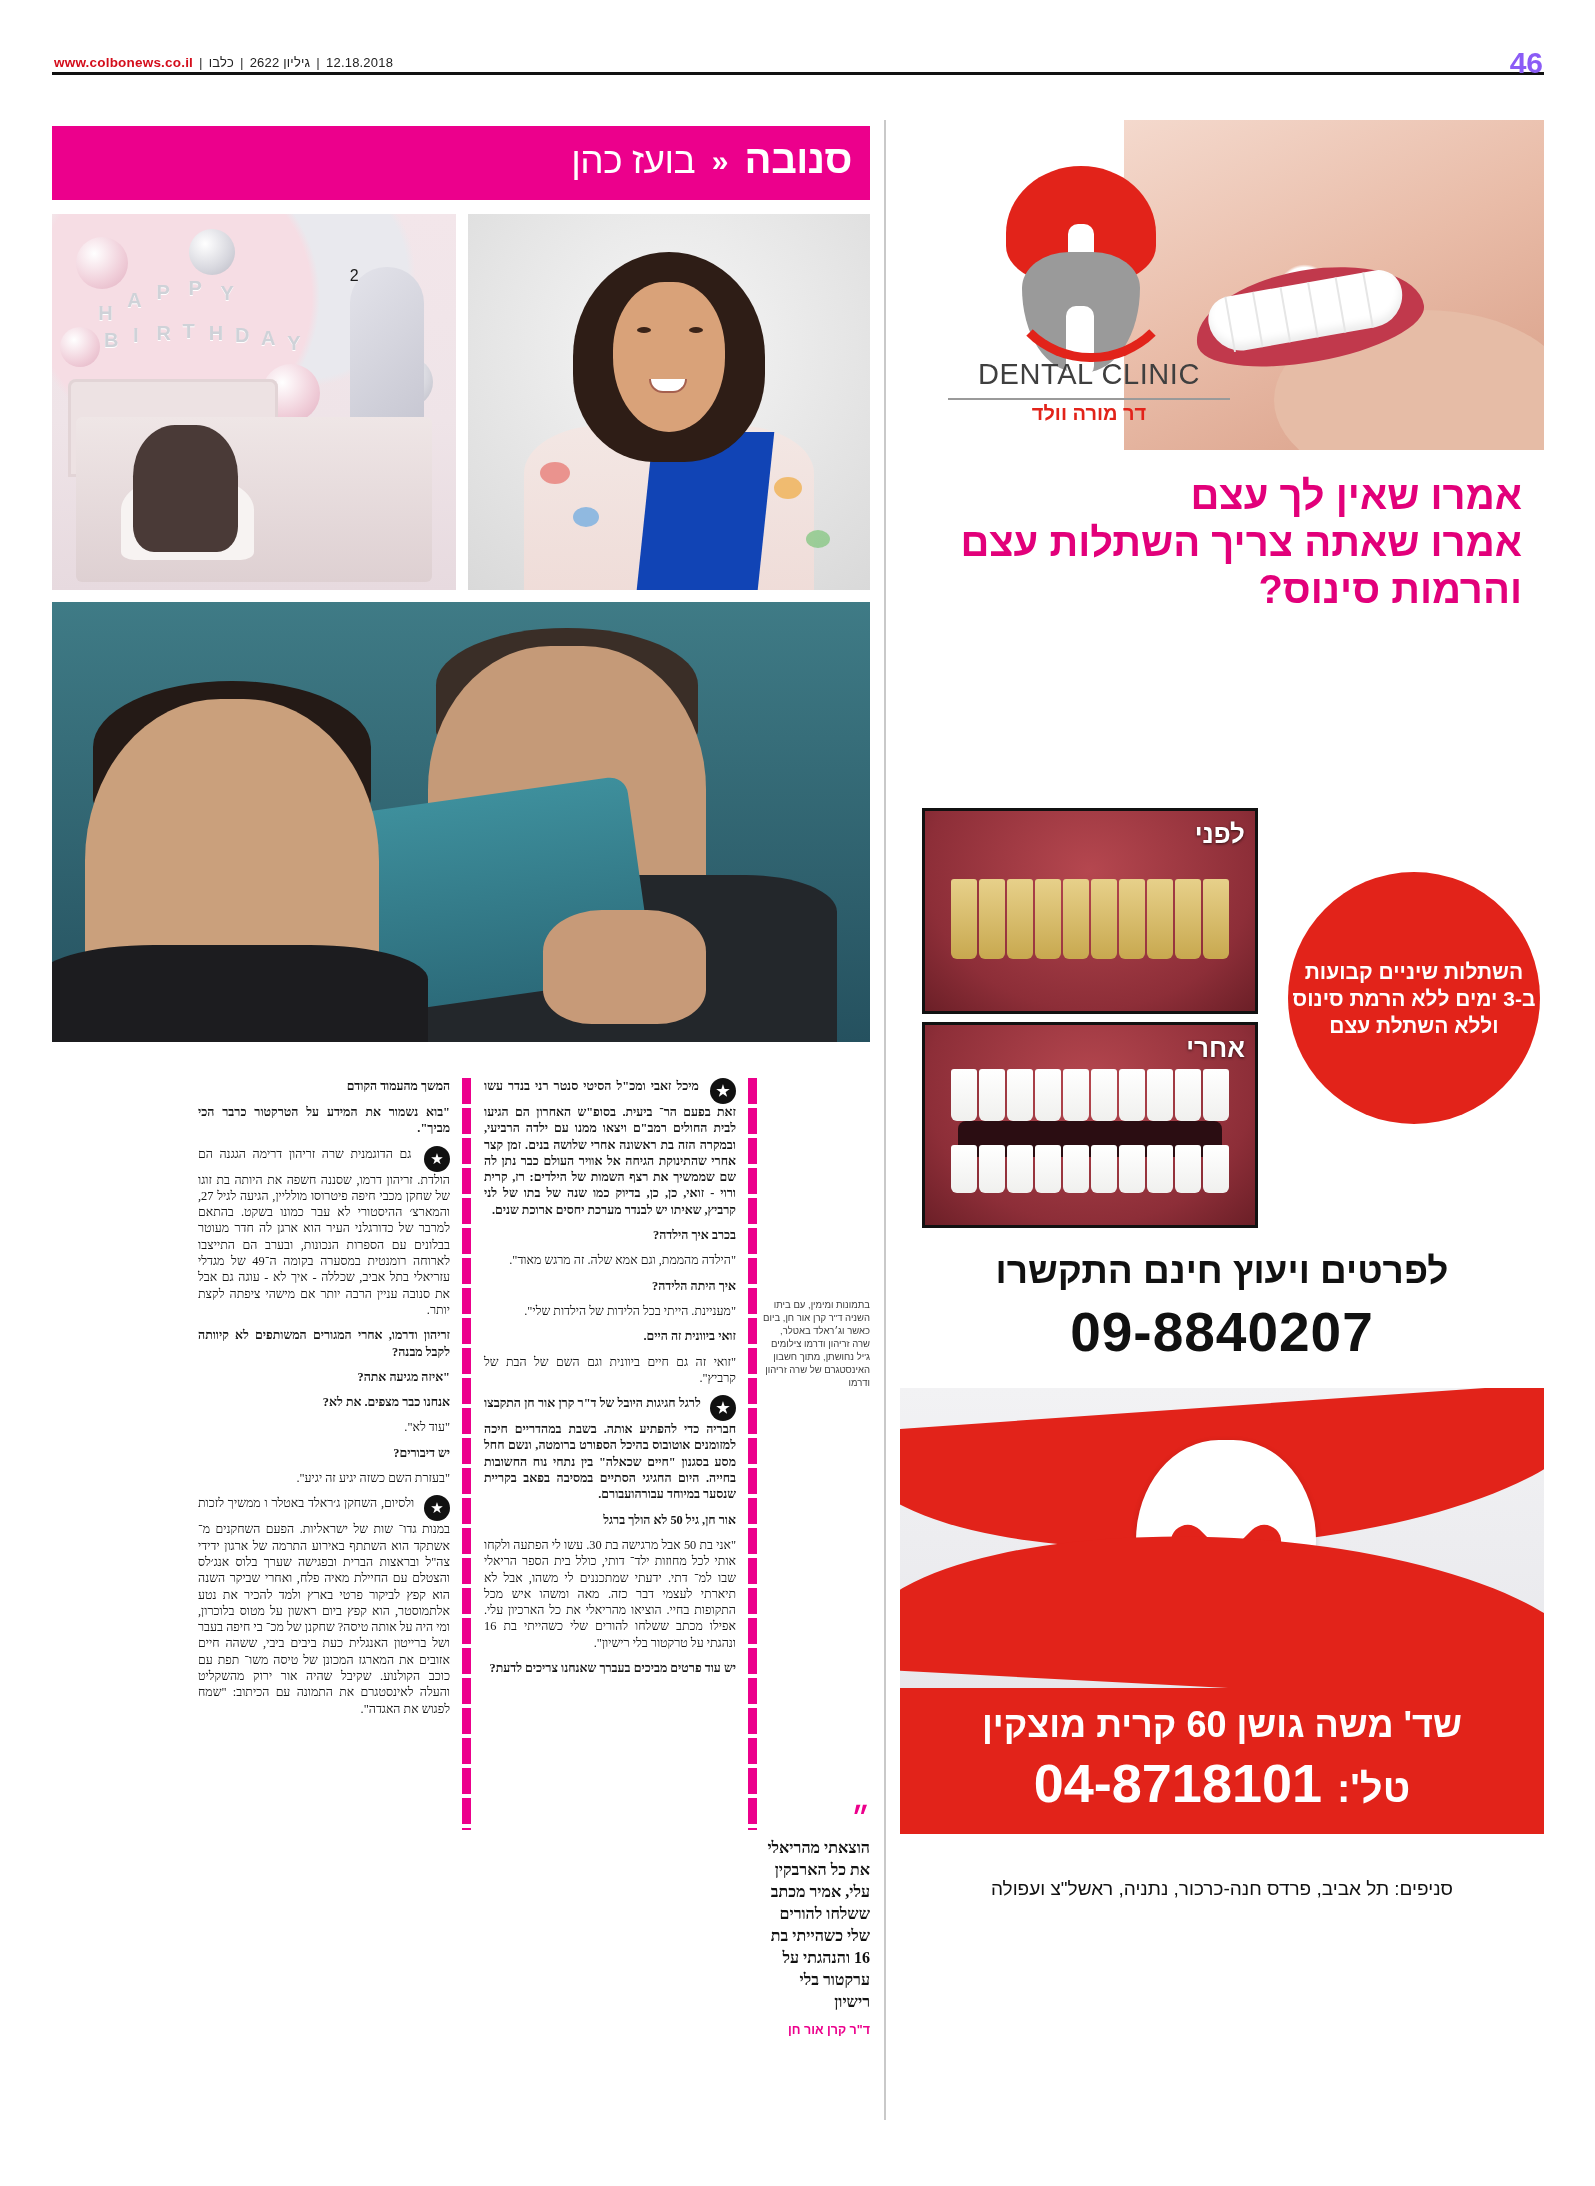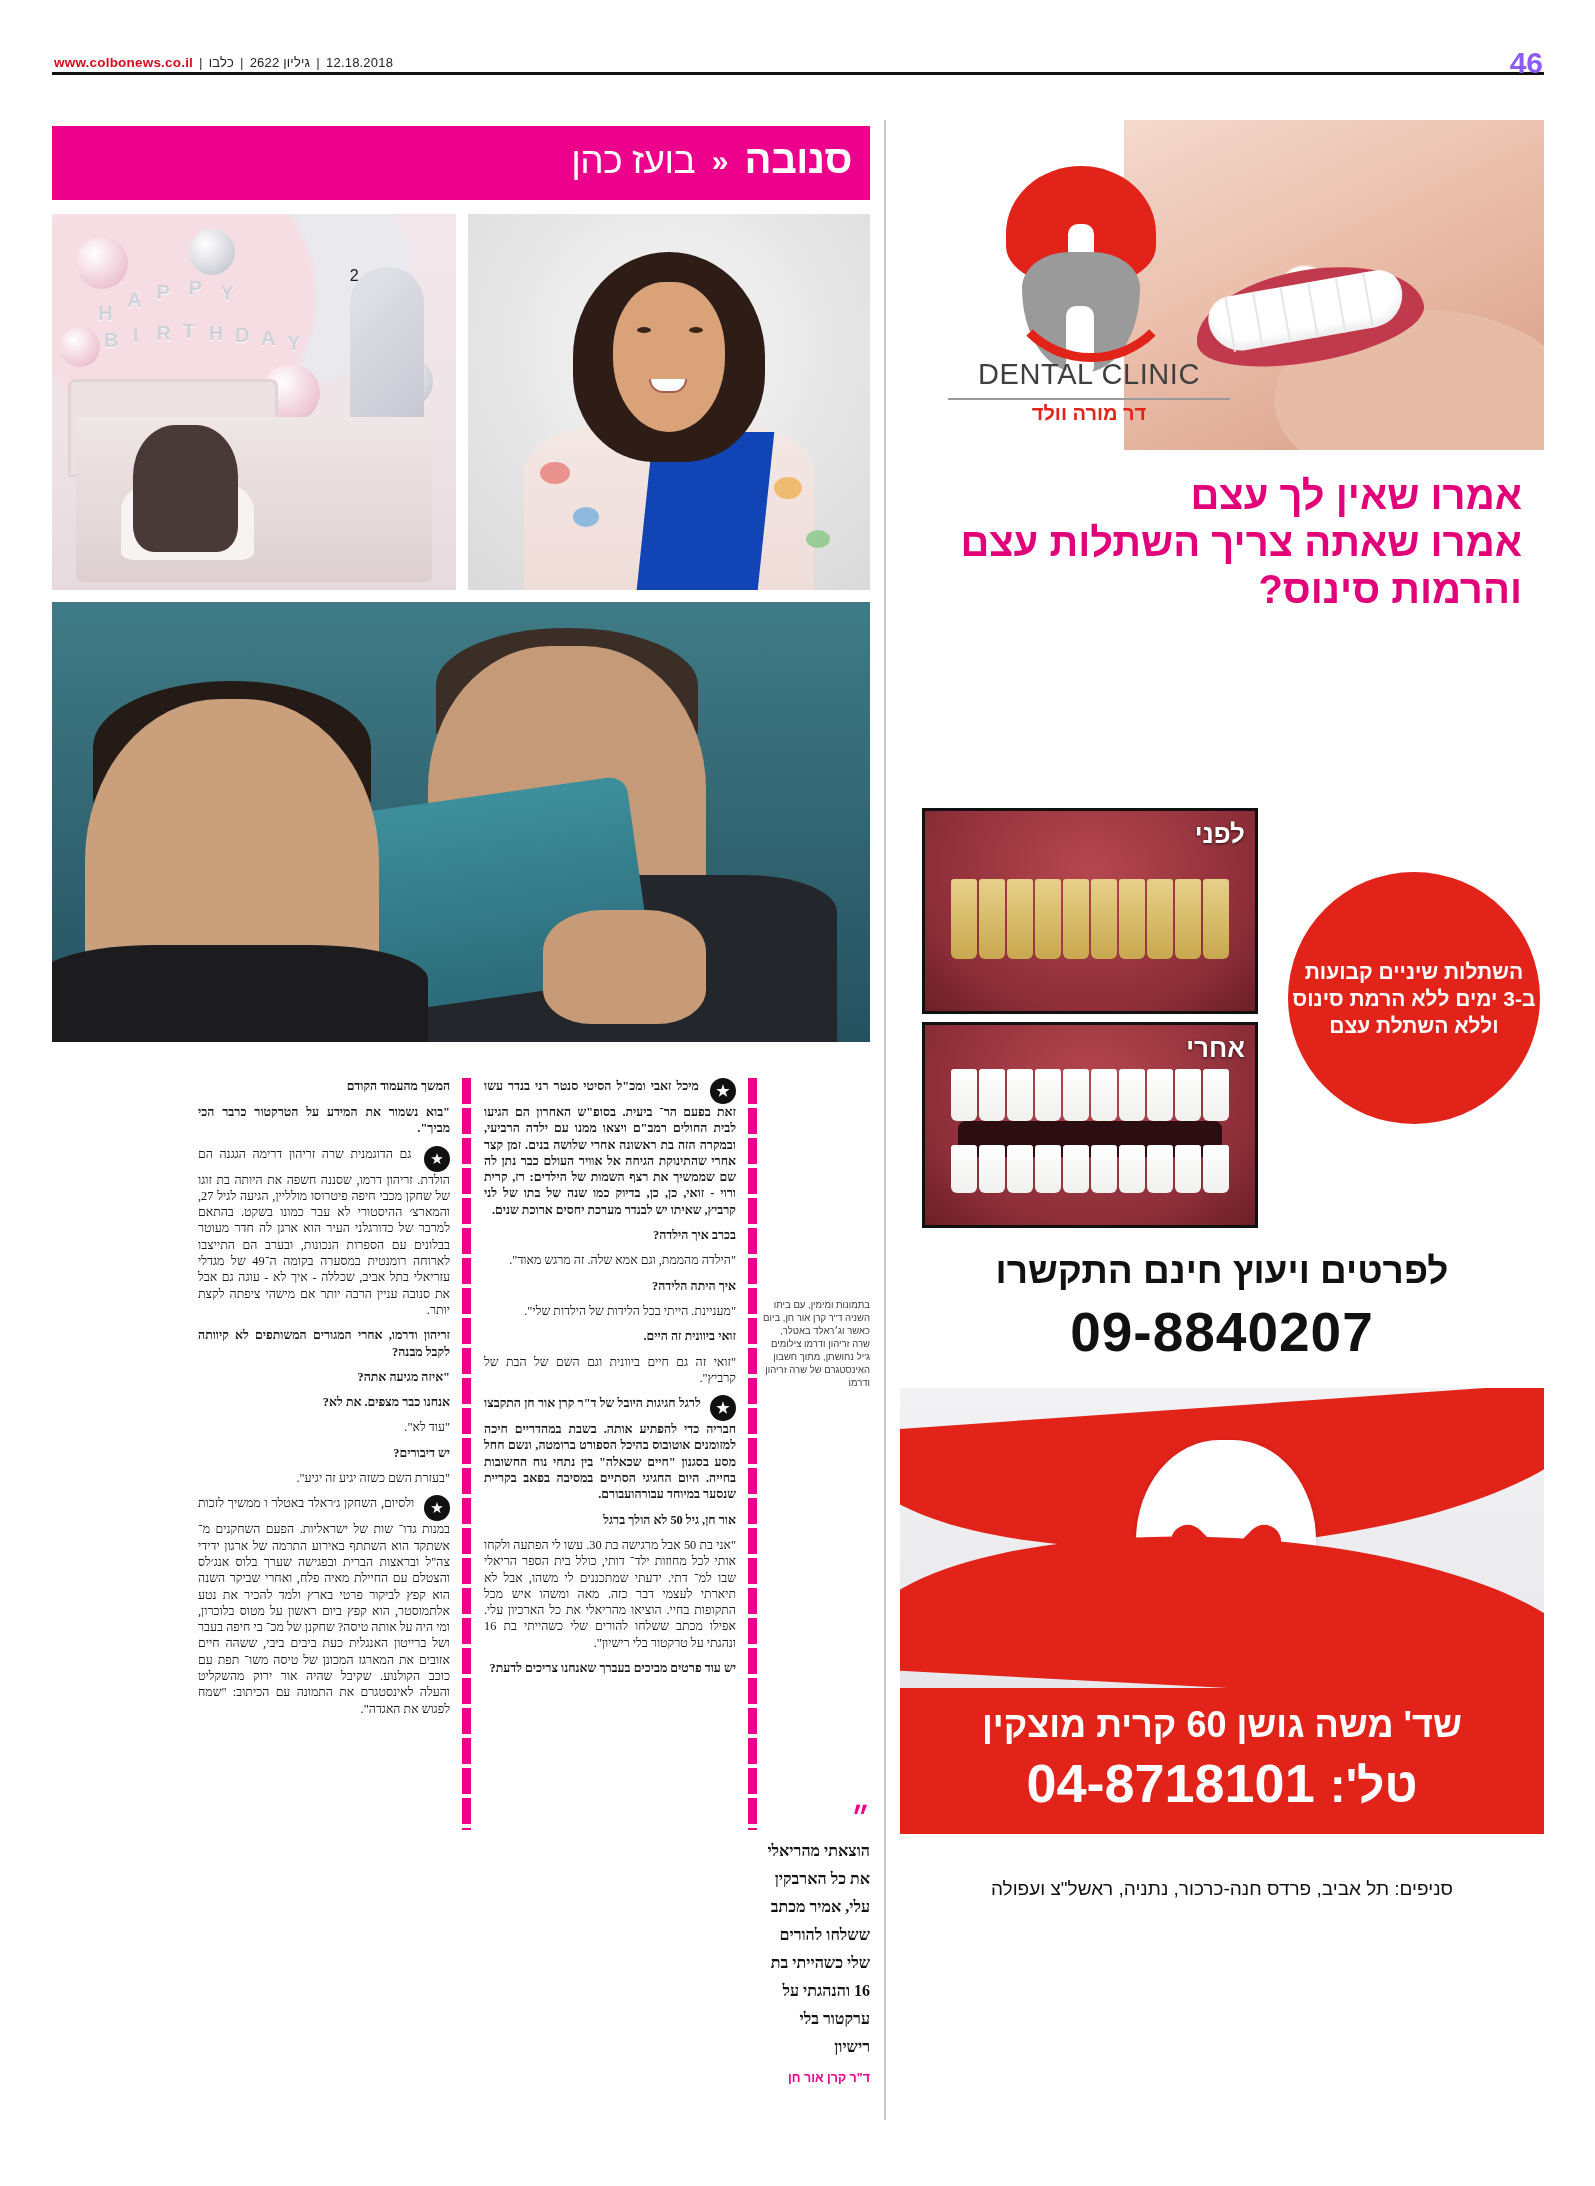--- a/index.html
+++ b/index.html
@@ -81,21 +81,21 @@
   .kicker{font-size:12.3px;line-height:16px;color:#111;font-family:"Liberation Serif",serif;margin:0 0 10px 0;font-weight:bold;}
   .star{display:inline-block;width:26px;height:26px;border-radius:50%;background:#111;color:#fff;text-align:center;line-height:26px;font-size:15px;vertical-align:-6px;margin-left:6px;}
 
   
   .pinkbar{position:absolute;top:0;width:9px;height:752px;background:linear-gradient(#ec008c 0%,#ec008c 28%,#f28fc4 50%,#fbd4e8 78%,#ffffff 100%);}
   .pinkbar.seg{background:repeating-linear-gradient(#ec008c 0 26px,#ffffff 26px 30px);}
 
   
   .pull{width:110px;direction:rtl;padding-top:220px;}
   .pull .qm{color:#ec008c;font-size:30px;font-weight:bold;line-height:20px;}
-  .pull .qt{font-size:16px;line-height:28px;font-weight:bold;color:#111;margin-top:8px;font-family:"Liberation Serif",serif;}
+  .pull .qt{font-size:16px;line-height:22px;font-weight:bold;color:#111;margin-top:8px;font-family:"Liberation Serif",serif;}
   .pull .qa{font-size:12.5px;color:#ec008c;font-weight:bold;margin-top:10px;}
   .credits{font-size:9.5px;line-height:13px;color:#3b3b3b;direction:rtl;}
 
   
   .ad{position:absolute;left:900px;top:120px;width:644px;height:1945px;background:#fff;}
 
   .ad-top{position:relative;width:644px;height:330px;overflow:hidden;background:#fff;}
   .ad-top .smile{position:absolute;right:-10px;top:0;width:430px;height:330px;background:
       radial-gradient(circle at 42% 52%,#fff 0 8%,rgba(255,255,255,0) 9%),
       linear-gradient(155deg,#f4d9cd,#e9bca8 48%,#d79c84);}
@@ -147,21 +147,21 @@
   .wave .wt{position:absolute;left:236px;top:52px;width:180px;height:186px;}
   .wave .wt .body{position:absolute;inset:0;background:#fff;border-radius:46% 46% 40% 40%/54% 54% 46% 46%;box-shadow:0 2px 6px rgba(0,0,0,.15);}
   .wave .wt .heart{position:absolute;left:56px;top:62px;width:68px;height:62px;}
   .wave .wt .heart:before,.wave .wt .heart:after{content:"";position:absolute;top:0;width:34px;height:54px;background:#e2231a;border-radius:26px 26px 0 0;}
   .wave .wt .heart:before{left:34px;transform:rotate(45deg);transform-origin:0 100%;}
   .wave .wt .heart:after{left:0;transform:rotate(-45deg);transform-origin:100% 100%;}
 
   .addr{position:absolute;left:0;top:1568px;width:644px;background:#e2231a;color:#fff;text-align:center;direction:rtl;padding:16px 0 20px;box-sizing:border-box;}
   .addr .a1{font-size:36px;font-weight:bold;}
   .addr .a2{font-size:54px;font-weight:bold;margin-top:6px;}
-  .addr .a2 .lbl{font-size:48px;}
+  .addr .a2 .lbl{font-size:40px;}
   .branches{position:absolute;left:0;top:1758px;width:644px;text-align:center;direction:rtl;font-size:19px;color:#111;}
 </style>
 </head>
 <body>
 
 <div class="page">
 
   <div class="masthead">
     <div class="mast-left">
       <span class="url">www.colbonews.co.il</span>

